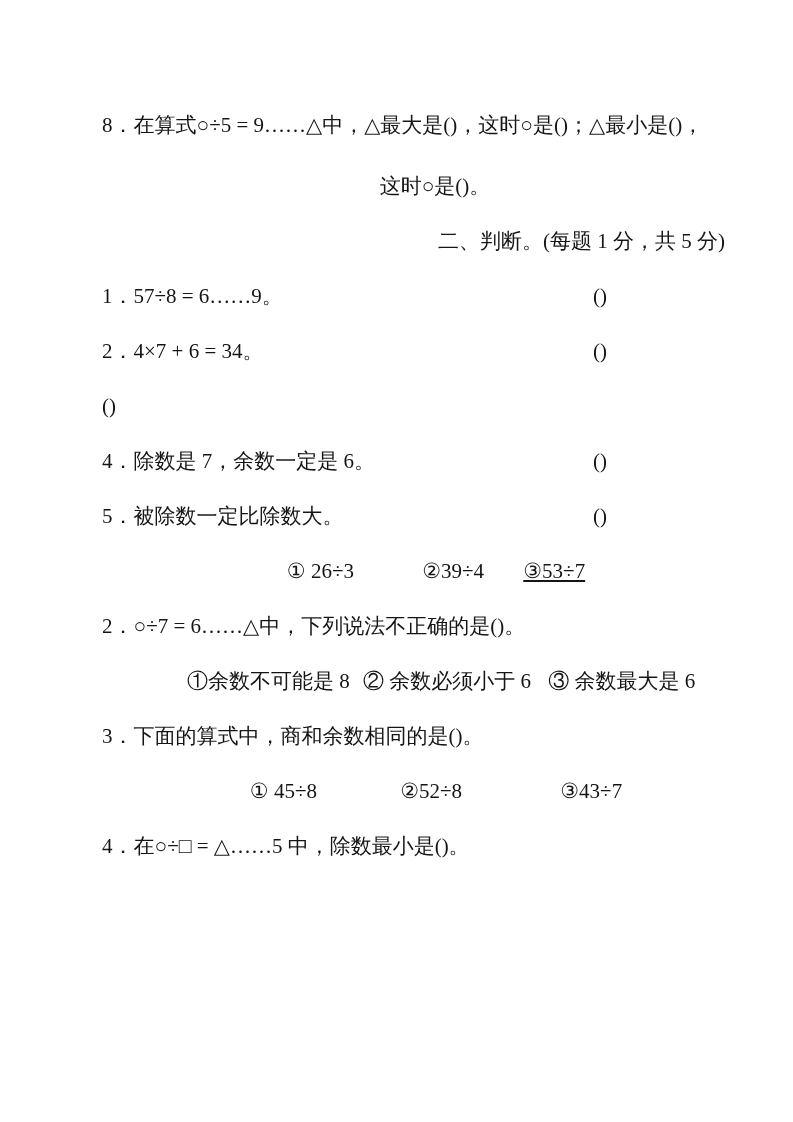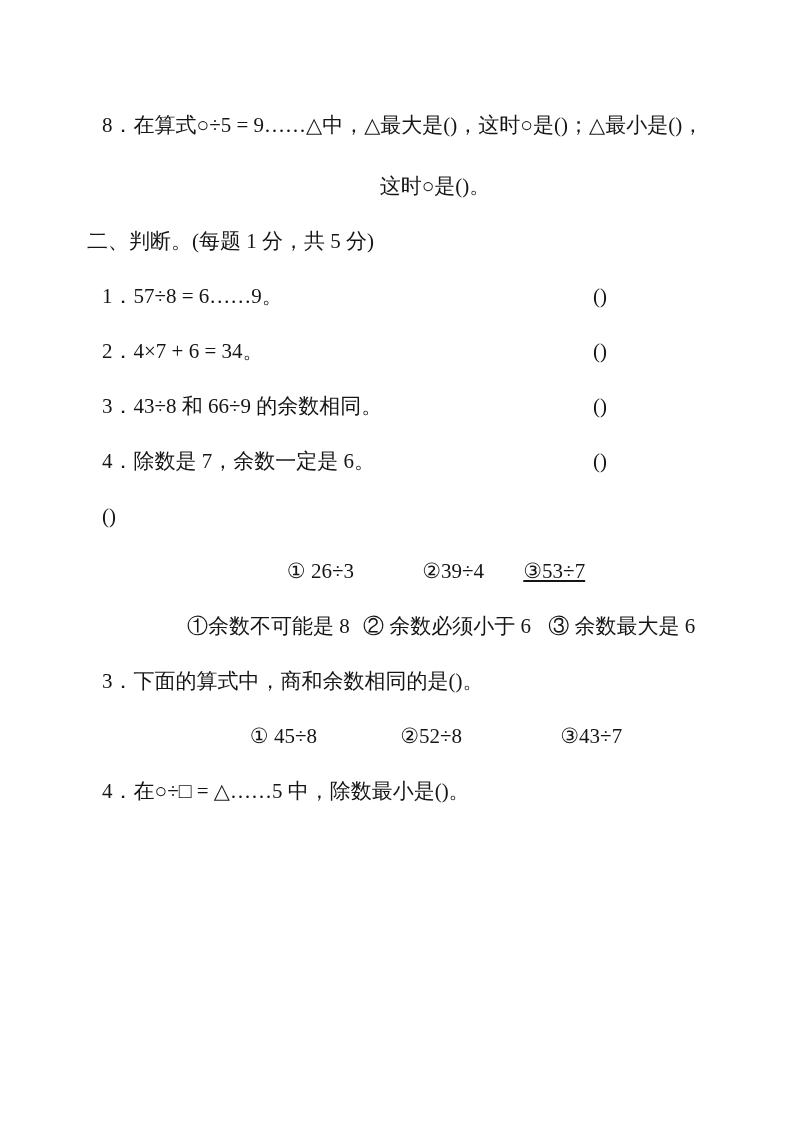--- a/index.html
+++ b/index.html
@@ -10,21 +10,21 @@
     background:#ffffff;
     color:#151515;
     font-family:"Liberation Serif","DejaVu Serif",serif;
     font-size:21px;
     overflow:hidden;
     border-radius:15px;
   }
   .content{padding-top:98px;}
   .row{height:55px;line-height:55px;white-space:nowrap;}
   .indent-item{margin-left:102px;}
-  .indent-head{margin-left:87px;}
+  .indent-head{margin-left:40px;text-align:right;}
   .indent-cont{margin-left:145px;text-align:center;}
   .gap-sm{margin-top:6px;}
   .num{display:inline-block;min-width:23px;}
   .judge{
     margin-left:102px;
     width:505px;
     display:flex;
     justify-content:space-between;
   }
   .opt{display:inline-block;}
@@ -53,40 +53,41 @@
       <span><span class="num">1．</span><span>57÷8 = 6……9。</span></span>
       <span>()</span>
     </div>
 
     <div class="row judge">
       <span><span class="num">2．</span><span>4×7 + 6 = 34。</span></span>
       <span>()</span>
     </div>
 
     <div class="row judge">
-      <span><span class="num">3．</span><span>43÷8 和 66÷9 的余数相同。</span></span>
       <span>()</span>
     </div>
 
     <div class="row judge">
       <span><span class="num">4．</span><span>除数是 7，余数一定是 6。</span></span>
       <span>()</span>
     </div>
 
     <div class="row judge">
+      <span><span class="num">5．</span><span>被除数一定比除数大。</span></span>
       <span>()</span>
     </div>
 
 
     <div class="row indent-cont">
       <span class="opt q1-o1">① 26÷3</span>
       <span class="opt q1-o2">②39÷4</span>
       <span class="opt q1-o3">③53÷7</span>
     </div>
 
+    <div class="row indent-item"><span class="num">2．</span><span>○÷7 = 6……△中，下列说法不正确的是()。</span></div>
     <div class="row indent-cont">
       <span class="opt q2-o1">①余数不可能是 8</span>
       <span class="opt q2-o2">② 余数必须小于 6</span>
       <span class="opt q2-o3">③ 余数最大是 6</span>
     </div>
 
     <div class="row indent-item"><span class="num">3．</span><span>下面的算式中，商和余数相同的是()。</span></div>
     <div class="row indent-cont">
       <span class="opt q3-o1">① 45÷8</span>
       <span class="opt q3-o2">②52÷8</span>

